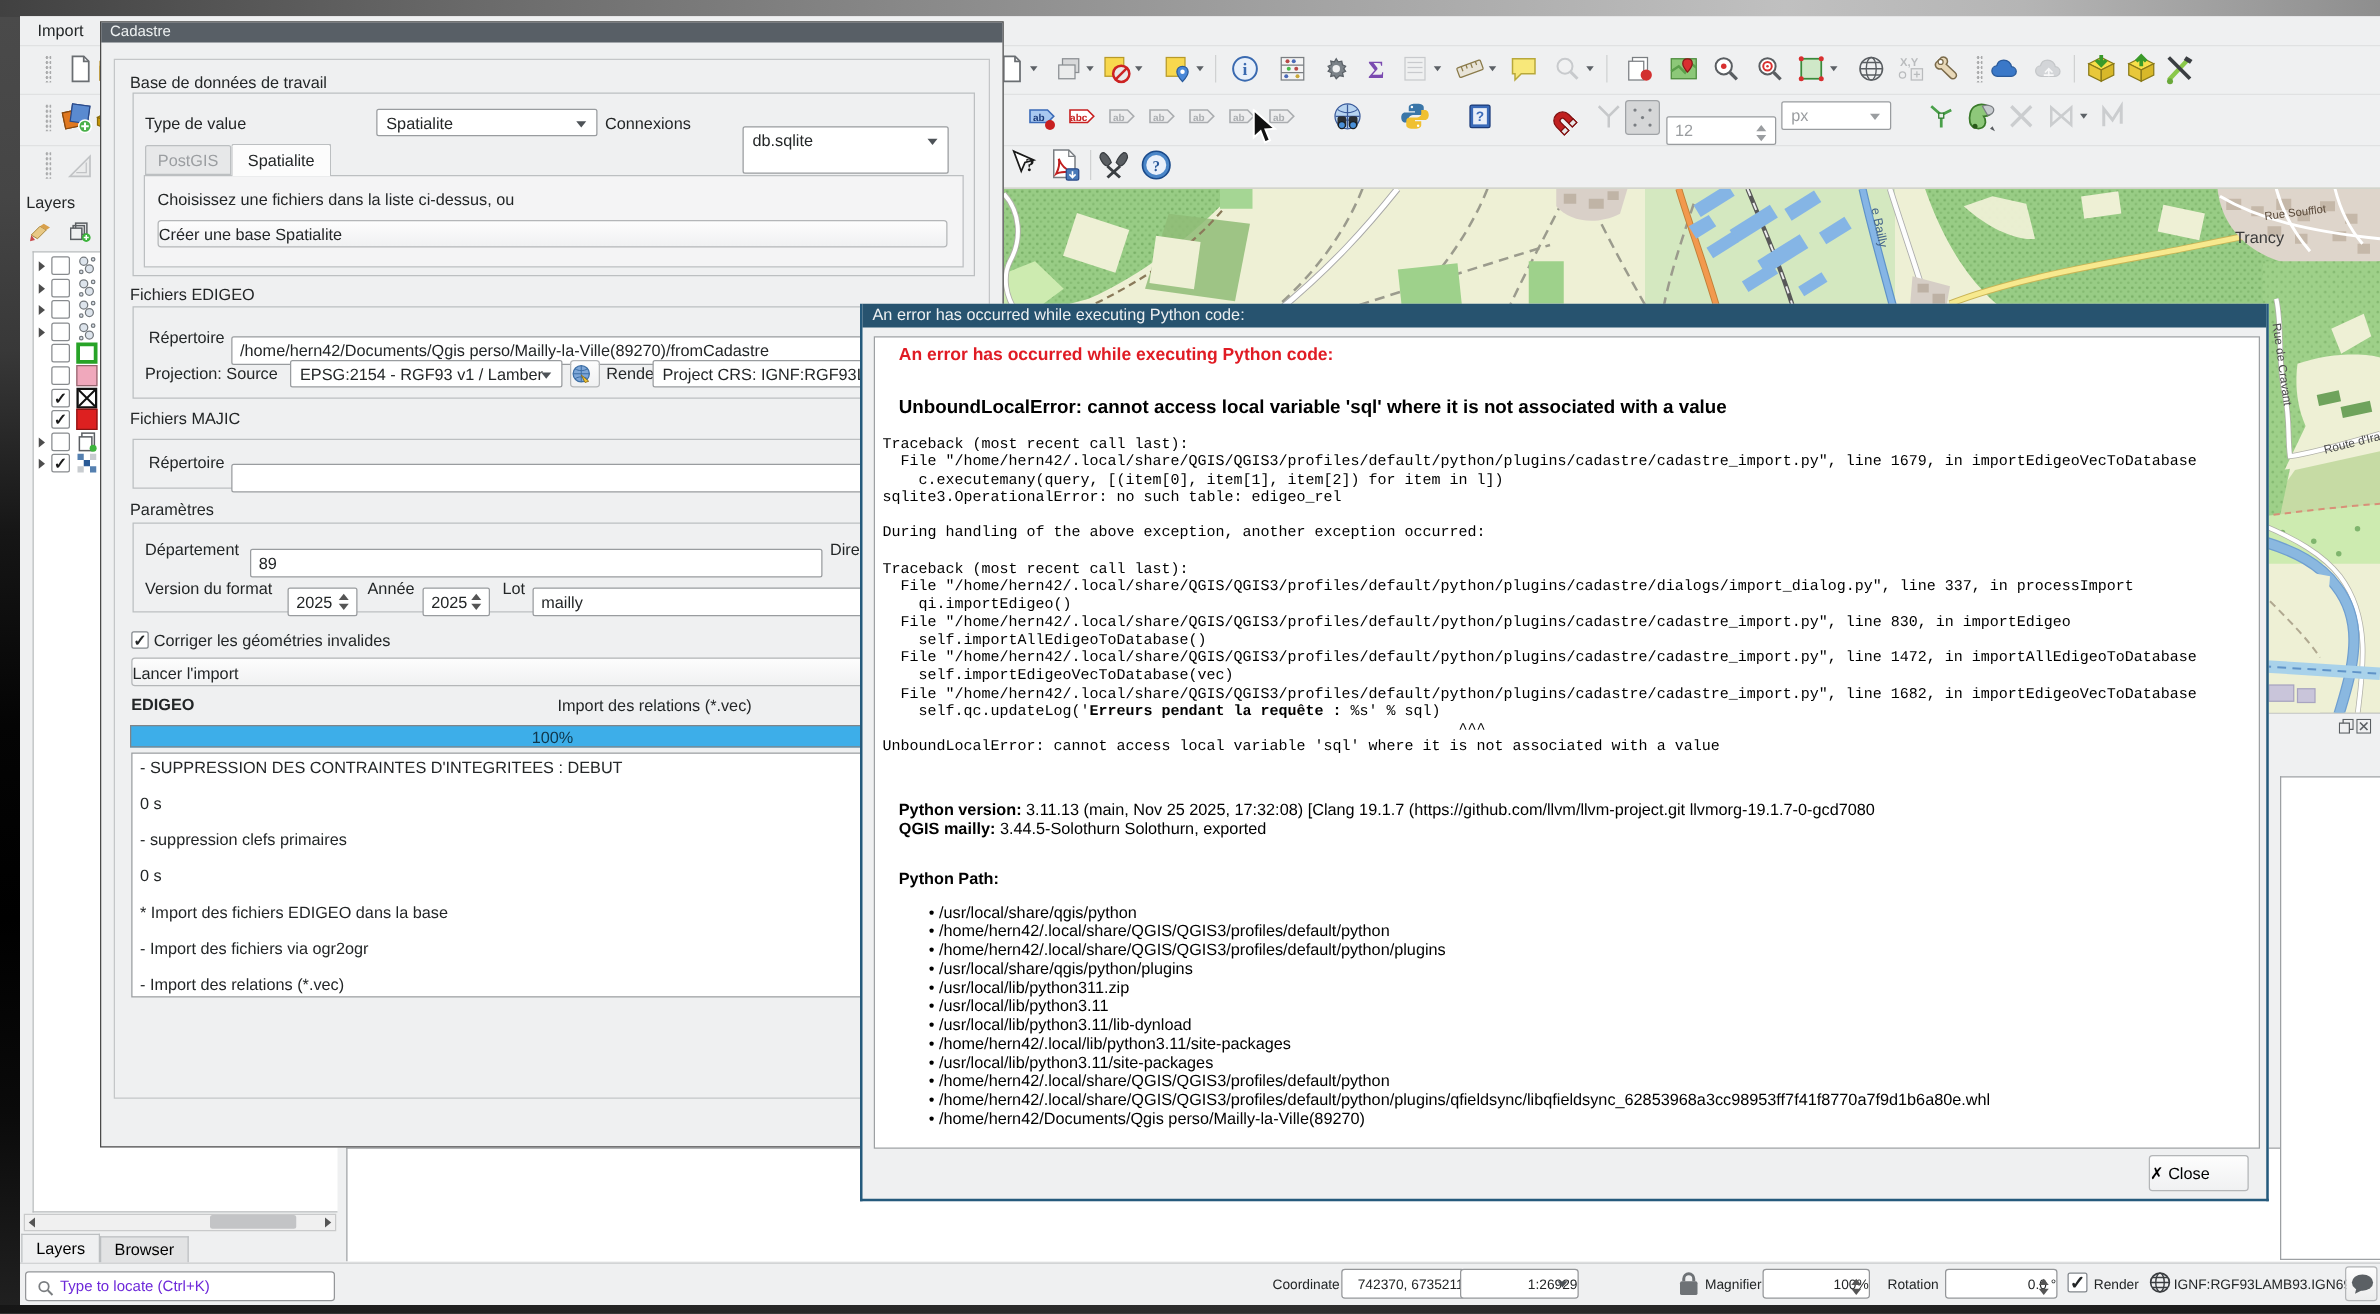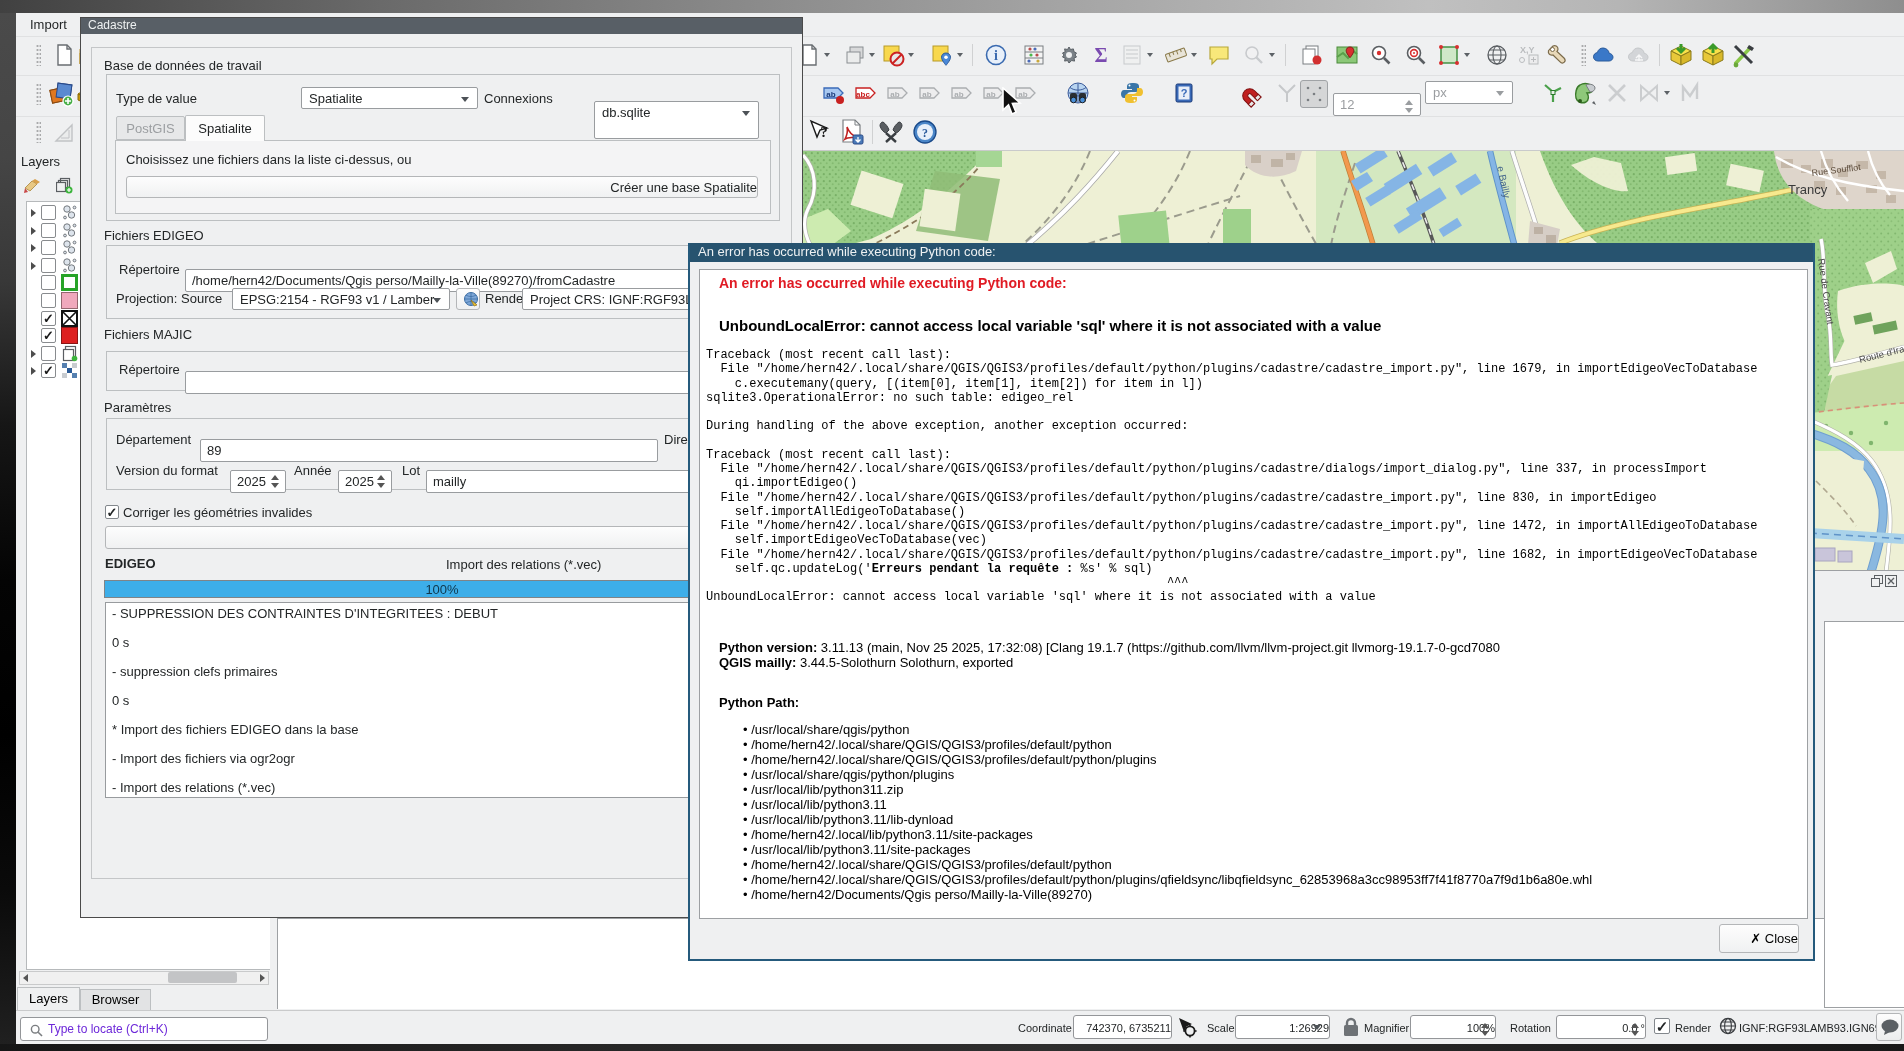--- a/index.html
+++ b/index.html
@@ -54,21 +54,21 @@
 .sb-box { position:absolute; top:4px; height:24px; background:#fff; border:1px solid #949699; border-radius:3px; font-size:11px; padding-top:6px; white-space:nowrap;text-align:right; }
 .spin { position:absolute; right:3px; width:11px; }
 .spin .up { width:0;height:0;border-left:4px solid transparent;border-right:4px solid transparent;border-bottom:5px solid #555; margin:4px 0 3px 0;}
 .spin .dn { width:0;height:0;border-left:4px solid transparent;border-right:4px solid transparent;border-top:5px solid #555;}
 
 
 .dlg-titlebar { position:absolute; left:0; width:100%; color:#eef1f2; font-size:13px; padding:1px 0 0 8px; }
 #cadastre { left:80px; top:17px; width:723px; height:901px; background:#eff0f1; border:1px solid #4a4a4a; z-index:10; font-size:13px; color:#232627; }
 #cad-title { top:0; height:16px; background:#585f66; padding-left:7px; font-size:12px; padding-top:0; }
 .inp { position:absolute; background:#fff; border:1px solid #999c9f; border-radius:2px; font-size:13px; padding:3px 0 0 6px; white-space:nowrap; overflow:hidden;margin-top:12px; }
-.btn { position:absolute; background:linear-gradient(180deg,#fdfdfd,#f0f1f2); border:1px solid #b4b6b8; border-radius:3px; font-size:13px; text-align:right; }
+.btn { position:absolute; background:linear-gradient(180deg,#fdfdfd,#f0f1f2); border:1px solid #b4b6b8; border-radius:3px; font-size:13px; text-align:left; }
 .gframe { position:absolute; border:1px solid #bcbfc1; }
 .glab { position:absolute; font-size:13px; color:#232627; }
 .combo { position:absolute; background:#fff; border:1px solid #999c9f; border-radius:2px; font-size:13px; padding:3px 0 0 7px; white-space:nowrap; overflow:hidden; }
 .combo .ca { position:absolute; right:8px; top:9px; width:0; height:0; border-left:4.5px solid transparent; border-right:4.5px solid transparent; border-top:5px solid #4d5257; }
 
 #errdlg { left:688px; top:243px; width:1127px; height:718px; background:#eff0f1; border:2px solid #255a7c; border-top:none; z-index:20; }
 #err-title { top:0; height:19px; background:#27536f; padding-top:1px; left:0; }
 #err-white { position:absolute; left:9px; top:26px; width:1109px; height:650px; background:#fff; border:1px solid #9da0a3; overflow:hidden; }
 .mono { font-family:"Liberation Mono",monospace; font-size:12px; line-height:14.25px; color:#000; white-space:pre; }
 </style>
@@ -659,21 +659,21 @@
           <line x1="8.2" y1="8.2" x2="12" y2="12" stroke="#7a7d80" stroke-width="1.6"></line>
         </svg>Type to locate (Ctrl+K)</div>
     <div class="sb-lab" style="left:1002px">Coordinate</div>
     <div class="sb-box" style="left:1057px;width:99px;padding-left:10px">742370, 6735211</div>
     <svg class="abs" style="left:1160px;top:5px" width="22" height="22" viewBox="0 0 22 22">
         <path d="M3 2l5 14 2.5-5.5L16 8z" fill="#1a1a1a"></path>
         <circle cx="14" cy="15" r="4.6" fill="none" stroke="#1a1a1a" stroke-width="1.8"></circle>
         <path d="M14 10.4v-2M14 19.6v2M9.4 15h-2M18.6 15h2" stroke="#1a1a1a" stroke-width="1.6"></path>
       </svg>
     <div class="sb-lab" style="left:1191px">Scale</div>
-    <div class="sb-box" style="left:1219px;width:95px;padding-left:18px">1:26929<span style="position:absolute;right:8px;top:9px;width:0;height:0;border-left:4.5px solid transparent;border-right:4.5px solid transparent;border-top:5px solid #4d5257"></span></div>
+    <div class="sb-box" style="left:1152px;width:95px;padding-left:18px">1:26929<span style="position:absolute;right:8px;top:9px;width:0;height:0;border-left:4.5px solid transparent;border-right:4.5px solid transparent;border-top:5px solid #4d5257"></span></div>
     <svg class="abs" style="left:1326px;top:6px" width="18" height="21" viewBox="0 0 18 21">
         <rect x="2" y="8" width="14" height="11" rx="1.5" fill="#6e7276"></rect>
         <path d="M5 8V6a4 4 0 0 1 8 0v2" fill="none" stroke="#6e7276" stroke-width="2.4"></path>
       </svg>
     <div class="sb-lab" style="left:1348px">Magnifier</div>
     <div class="sb-box" style="left:1394px;width:86px;padding-left:6px">100%<span class="spin" style="top:3px">
           <span class="up" style="display:block"></span>
           <span class="dn" style="display:block"></span>
         </span></div>
     <div class="sb-lab" style="left:1494px">Rotation</div>

